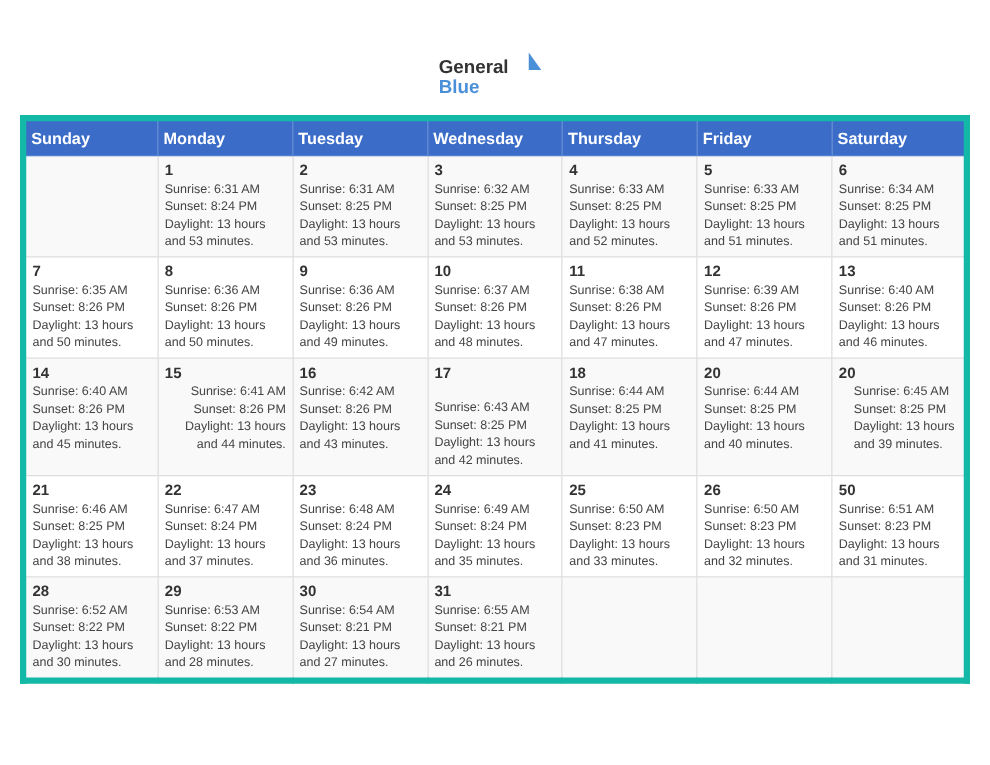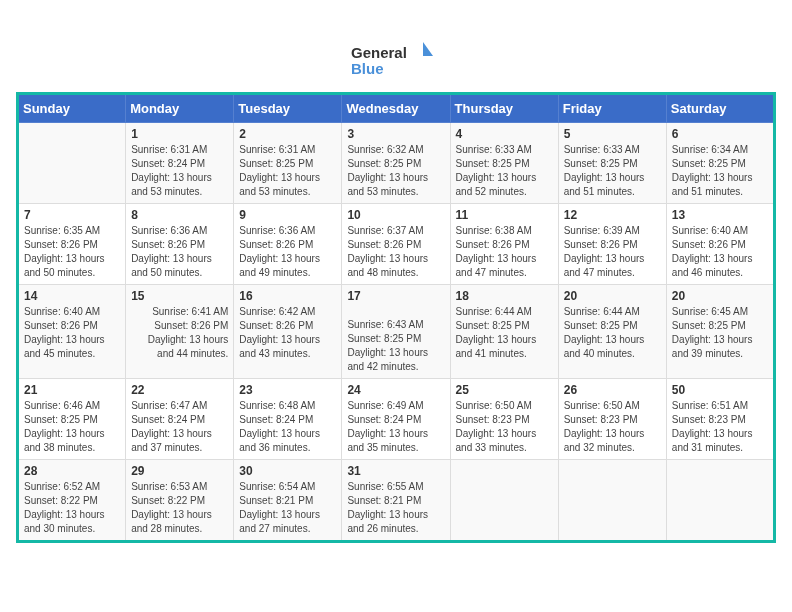--- a/index.html
+++ b/index.html
@@ -31,21 +31,21 @@
       color: #333;
       line-height: 1.1;
     }
     .subtitle {
       font-size: 15px;
       color: #555;
     }
     .calendar {
       width: 100%;
       border-collapse: collapse;
-      border: 3px solid #14b8a6;
+      border: 5px solid #14b8a6;
     }
     .calendar thead tr th {
       background-color: #3a6cc8;
       color: #fff;
       font-size: 13px;
       font-weight: bold;
       padding: 6px 4px;
       text-align: left;
       border: 1px solid #5580d0;
     }
@@ -238,21 +238,21 @@
         </td>
         <td>
           <span class="day-number">20</span>
           <div class="cell-text" style="white-space: pre-line;">Sunrise: 6:44 AM
 Sunset: 8:25 PM
 Daylight: 13 hours
 and 40 minutes.</div>
         </td>
         <td>
           <span class="day-number">20</span>
-          <div class="cell-text" style="white-space: pre-line;">Sunrise: 6:45 AM
+          <div class="cell-text" style="white-space: pre-line; margin-left: 12px;">Sunrise: 6:45 AM
 Sunset: 8:25 PM
 Daylight: 13 hours
 and 39 minutes.</div>
         </td>
       </tr>
       <tr>
         <td>
           <span class="day-number">21</span>
           <div class="cell-text" style="white-space: pre-line;">Sunrise: 6:46 AM
 Sunset: 8:25 PM

